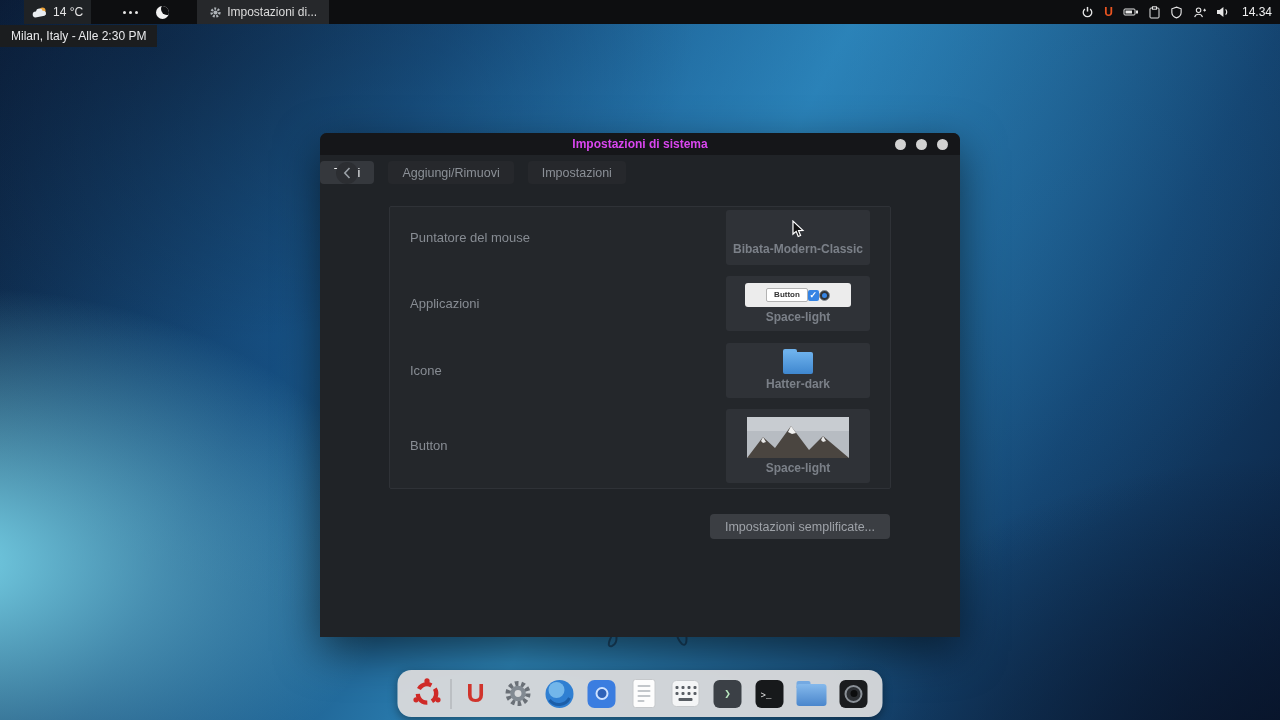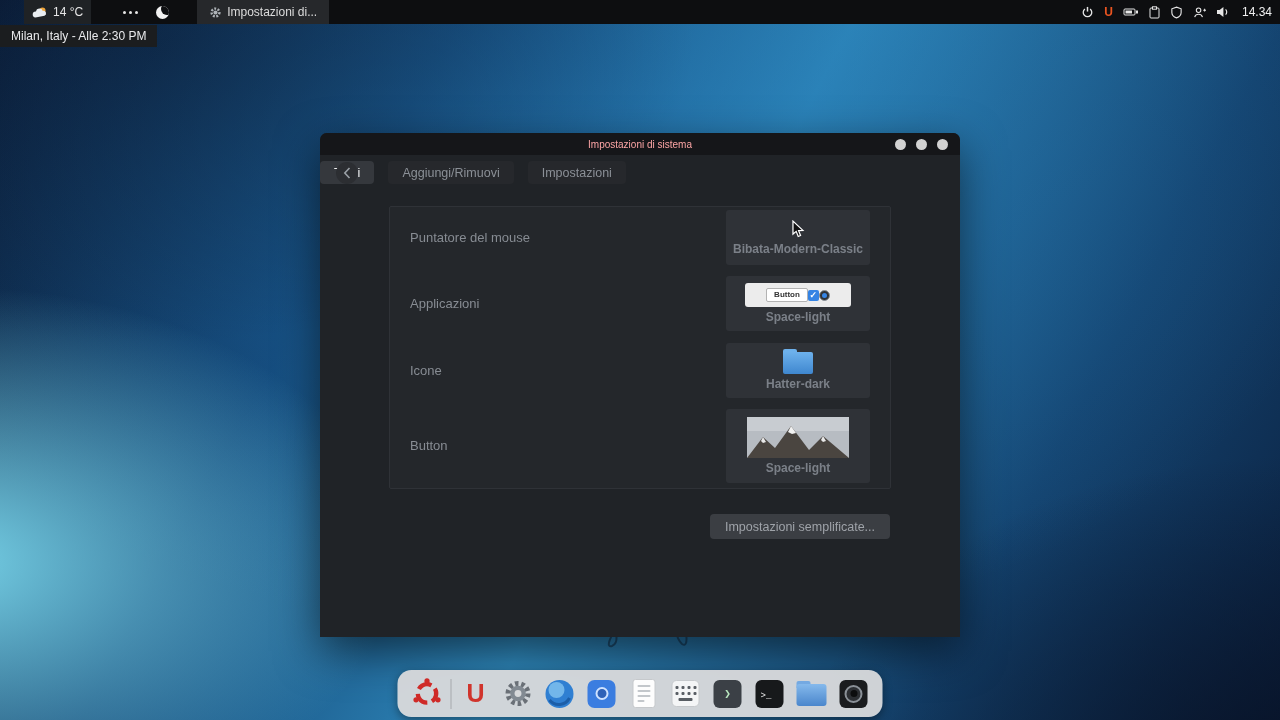--- a/index.html
+++ b/index.html
@@ -38,21 +38,21 @@
 
   
   .tooltip { position:absolute; top:25px; left:0; z-index:70; background:#1b1d1f; color:#e9eaec;
     font-size:12px; padding:4px 11px; white-space:nowrap; }
 
   
   .window { position:absolute; left:320px; top:133px; width:640px; height:504px;
     background:#202327; border-radius:7px 7px 0 0; box-shadow:0 14px 44px rgba(0,0,0,.55); z-index:40; }
   .titlebar { position:relative; height:22px; background:#151619; border-radius:7px 7px 0 0;
     display:flex; align-items:center; justify-content:center; }
-  .titlebar .title { font-size:10px; color:#fca5a5; }
+  .titlebar .title { font-size:12px; color:#d946ef;font-weight:bold; }
   .win-controls { position:absolute; right:12px; top:0; height:100%; display:flex; align-items:center; gap:10px; }
   .win-dot { width:11px; height:11px; border-radius:50%; background:#d2d2d2; }
 
   .toolbar { position:relative; height:26px; margin-top:6px; }
   .back-btn { position:absolute; left:16px; top:1px; width:22px; height:22px; border-radius:50%;
     background:#2c2e32; border:none; color:#9aa0a6; display:flex; align-items:center; justify-content:center; cursor:pointer; }
   .tabs { display:flex; justify-content:flex-start; gap:14px; }
   .tab { border:none; height:23px; padding:0 14px; font-size:12.5px; border-radius:4px;
     background:#26282c; color:#8b9097; cursor:pointer; }
   .tab.active { background:#35383d; color:#f2f3f4; }

